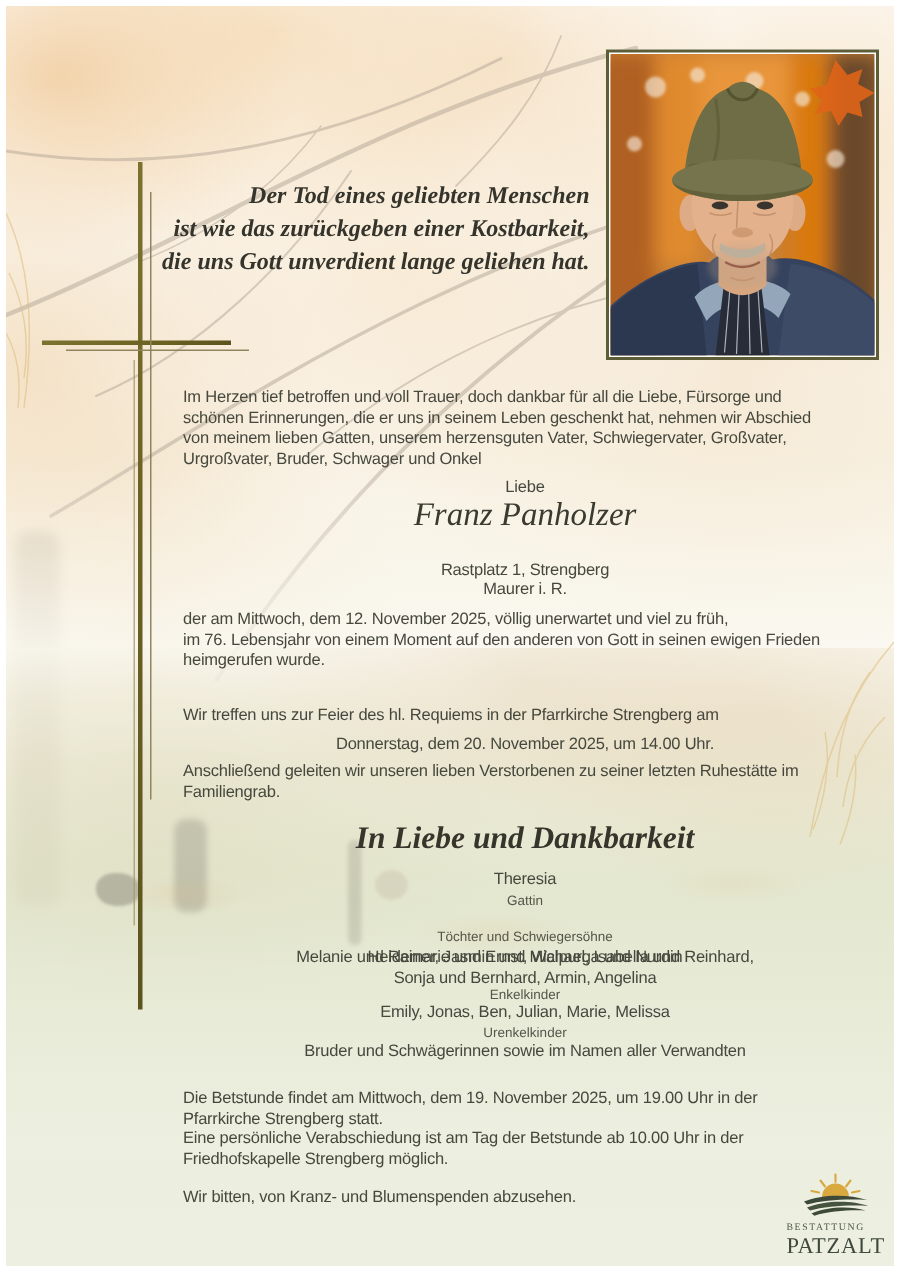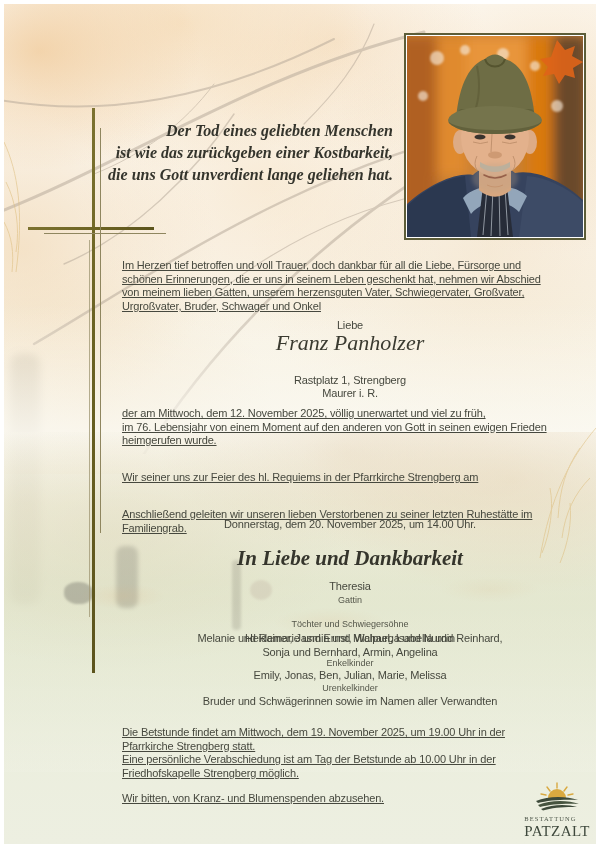--- a/index.html
+++ b/index.html
@@ -55,21 +55,21 @@
   .cross-h-main{position:absolute;left:28px;top:227px;width:126px;height:3px;
     background:linear-gradient(90deg,#7c7230,#6b6222 60%,#5c541d);}
   .cross-v-echo-r{position:absolute;left:100px;top:128px;width:1px;height:405px;background:#8f865f;}
   .cross-v-echo-l{position:absolute;left:89px;top:240px;width:1px;height:377px;background:#a39a77;opacity:.8;}
   .cross-h-echo{position:absolute;left:44px;top:233px;width:122px;height:1px;background:#8f865f;}
   
   .photo{position:absolute;left:404px;top:33px;width:182px;height:207px;
     border:2px solid #5d5d38;background:#fff;box-sizing:border-box;padding:1px;}
   .photo svg{display:block;}
   
-  .tx{position:absolute;white-space:pre;line-height:13.6px;font-size:11px;letter-spacing:-.15px;text-decoration:underline;}
+  .tx{position:absolute;white-space:pre;line-height:13.6px;font-size:11px;letter-spacing:-.15px;}
   .tx-c{position:absolute;left:120px;width:460px;text-align:center;white-space:pre-line;
     line-height:13.6px;font-size:11px;letter-spacing:-.15px;}
   .quote{position:absolute;left:60px;top:120px;width:333px;text-align:right;
     font-family:"Liberation Serif",serif;font-style:italic;font-weight:600;
     font-size:16px;line-height:22px;color:#34342c;white-space:pre-line;}
   .name{position:absolute;left:120px;top:330px;width:460px;text-align:center;
     font-family:"Liberation Serif",serif;font-style:italic;font-weight:500;
     font-size:22px;color:#3a3a30;}
   .closing-title{position:absolute;left:120px;top:546px;width:460px;text-align:center;
     font-family:"Liberation Serif",serif;font-style:italic;font-weight:600;
@@ -224,22 +224,22 @@
   <div class="tx-c" style="top:319px;">Liebe</div>
 
   <div class="name">Franz Panholzer</div>
   <div class="tx-c" style="top:374px;">Rastplatz 1, Strengberg</div>
   <div class="tx-c" style="top:387px;">Maurer i. R.</div>
 
   <div class="tx" style="left:122px;top:407px;">der am Mittwoch, dem 12. November 2025, völlig unerwartet und viel zu früh,
 im 76. Lebensjahr von einem Moment auf den anderen von Gott in seinen ewigen Frieden
 heimgerufen wurde.</div>
 
-  <div class="tx" style="left:122px;top:471px;">Wir seiner uns zur Feier des hl. Requiems in der Pfarrkirche Strengberg am</div>
-  <div class="tx-c" style="top:490px;margin-top:28px;">Donnerstag, dem 20. November 2025, um 14.00 Uhr.</div>
+  <div class="tx" style="left:122px;top:471px;">Wir treffen uns zur Feier des hl. Requiems in der Pfarrkirche Strengberg am</div>
+  <div class="tx-c" style="top:490px;">Donnerstag, dem 20. November 2025, um 14.00 Uhr.</div>
   <div class="tx" style="left:122px;top:508px;white-space:pre-line;width:466px;">Anschließend geleiten wir unseren lieben Verstorbenen zu seiner letzten Ruhestätte im
 Familiengrab.</div>
 
   <div class="closing-title">In Liebe und Dankbarkeit</div>
 
   <div class="tx-c" style="top:580px;">Theresia</div>
   <div class="tx-c caption" style="top:594px;">Gattin</div>
 
   <div class="tx-c" style="top:632px;">Heidemarie und Ernst, Walpurga und Nurdin</div>
   <div class="tx-c caption" style="top:618px;">Töchter und Schwiegersöhne</div>

